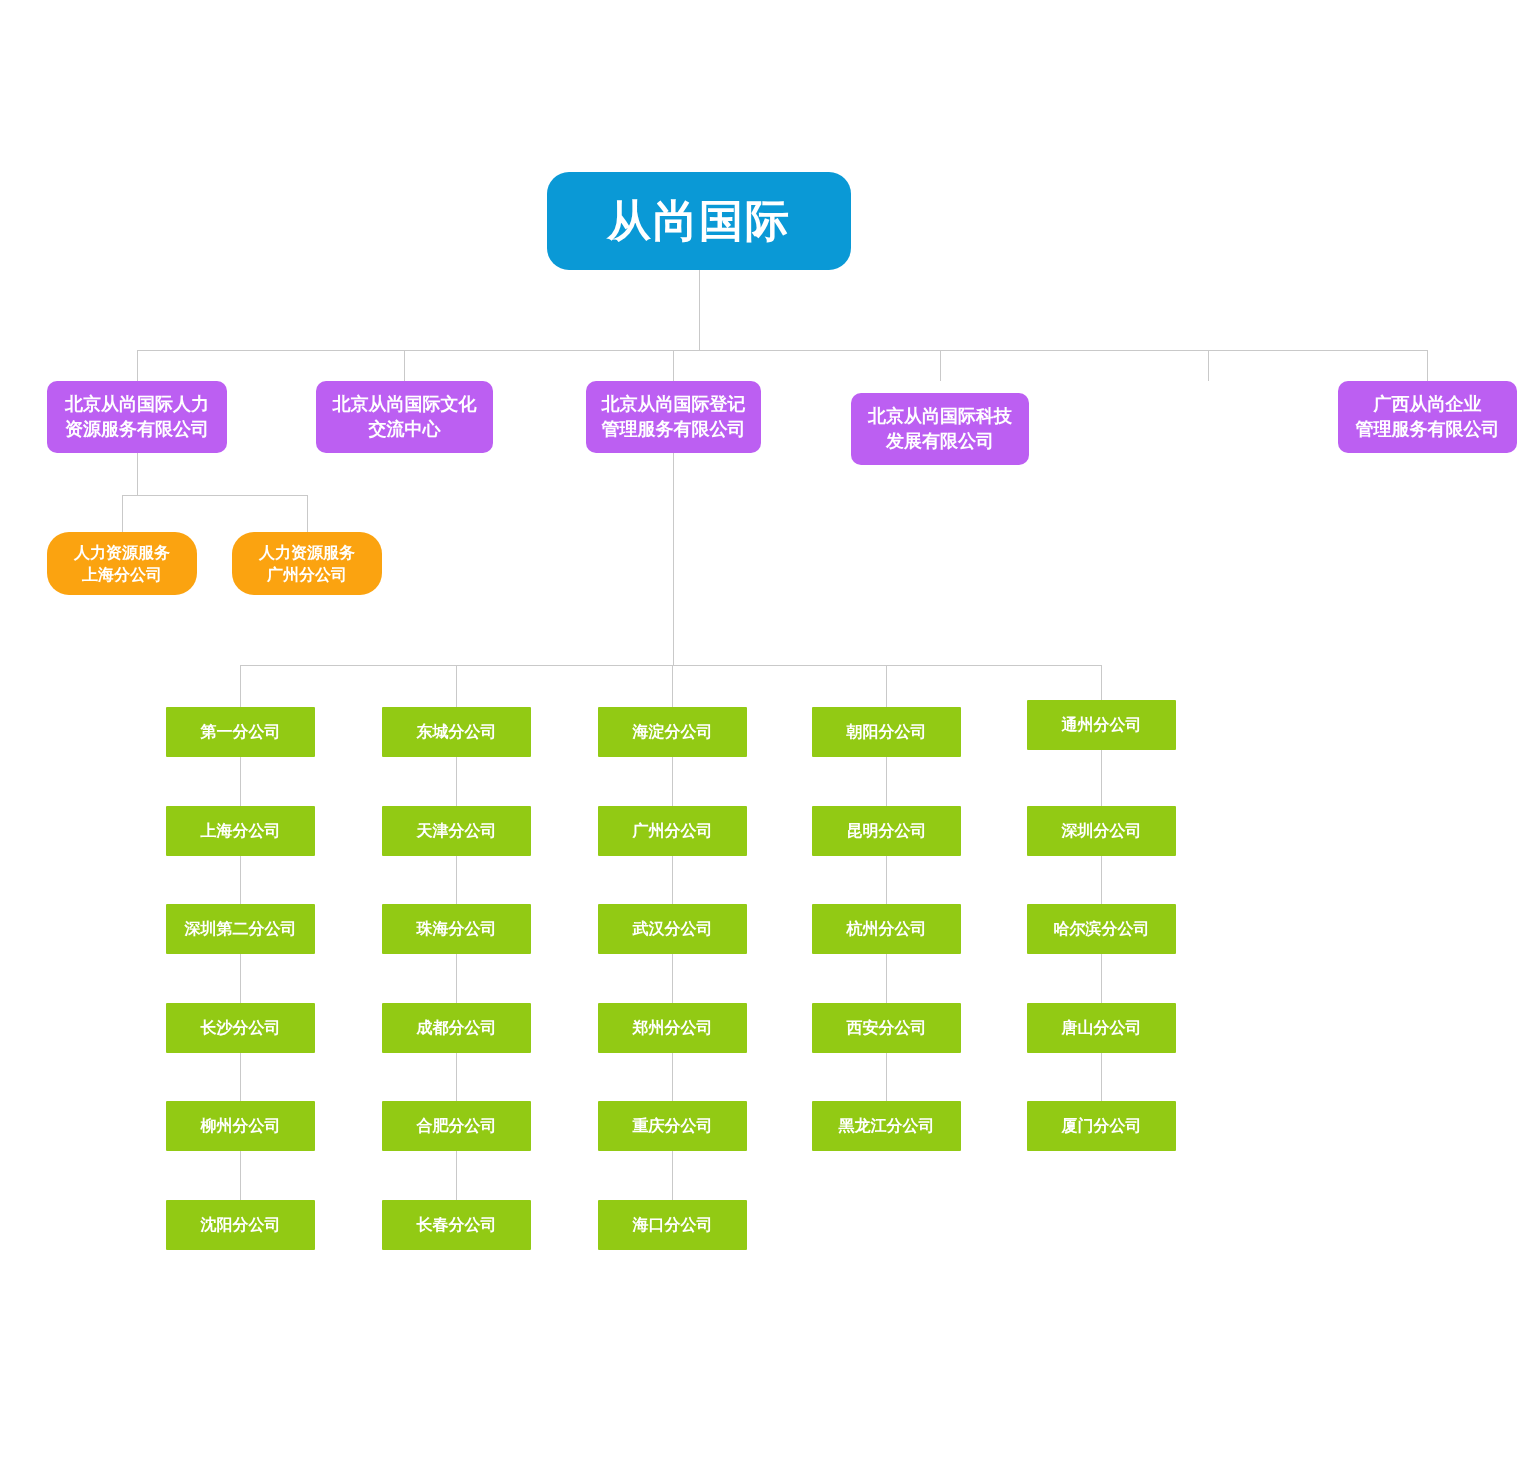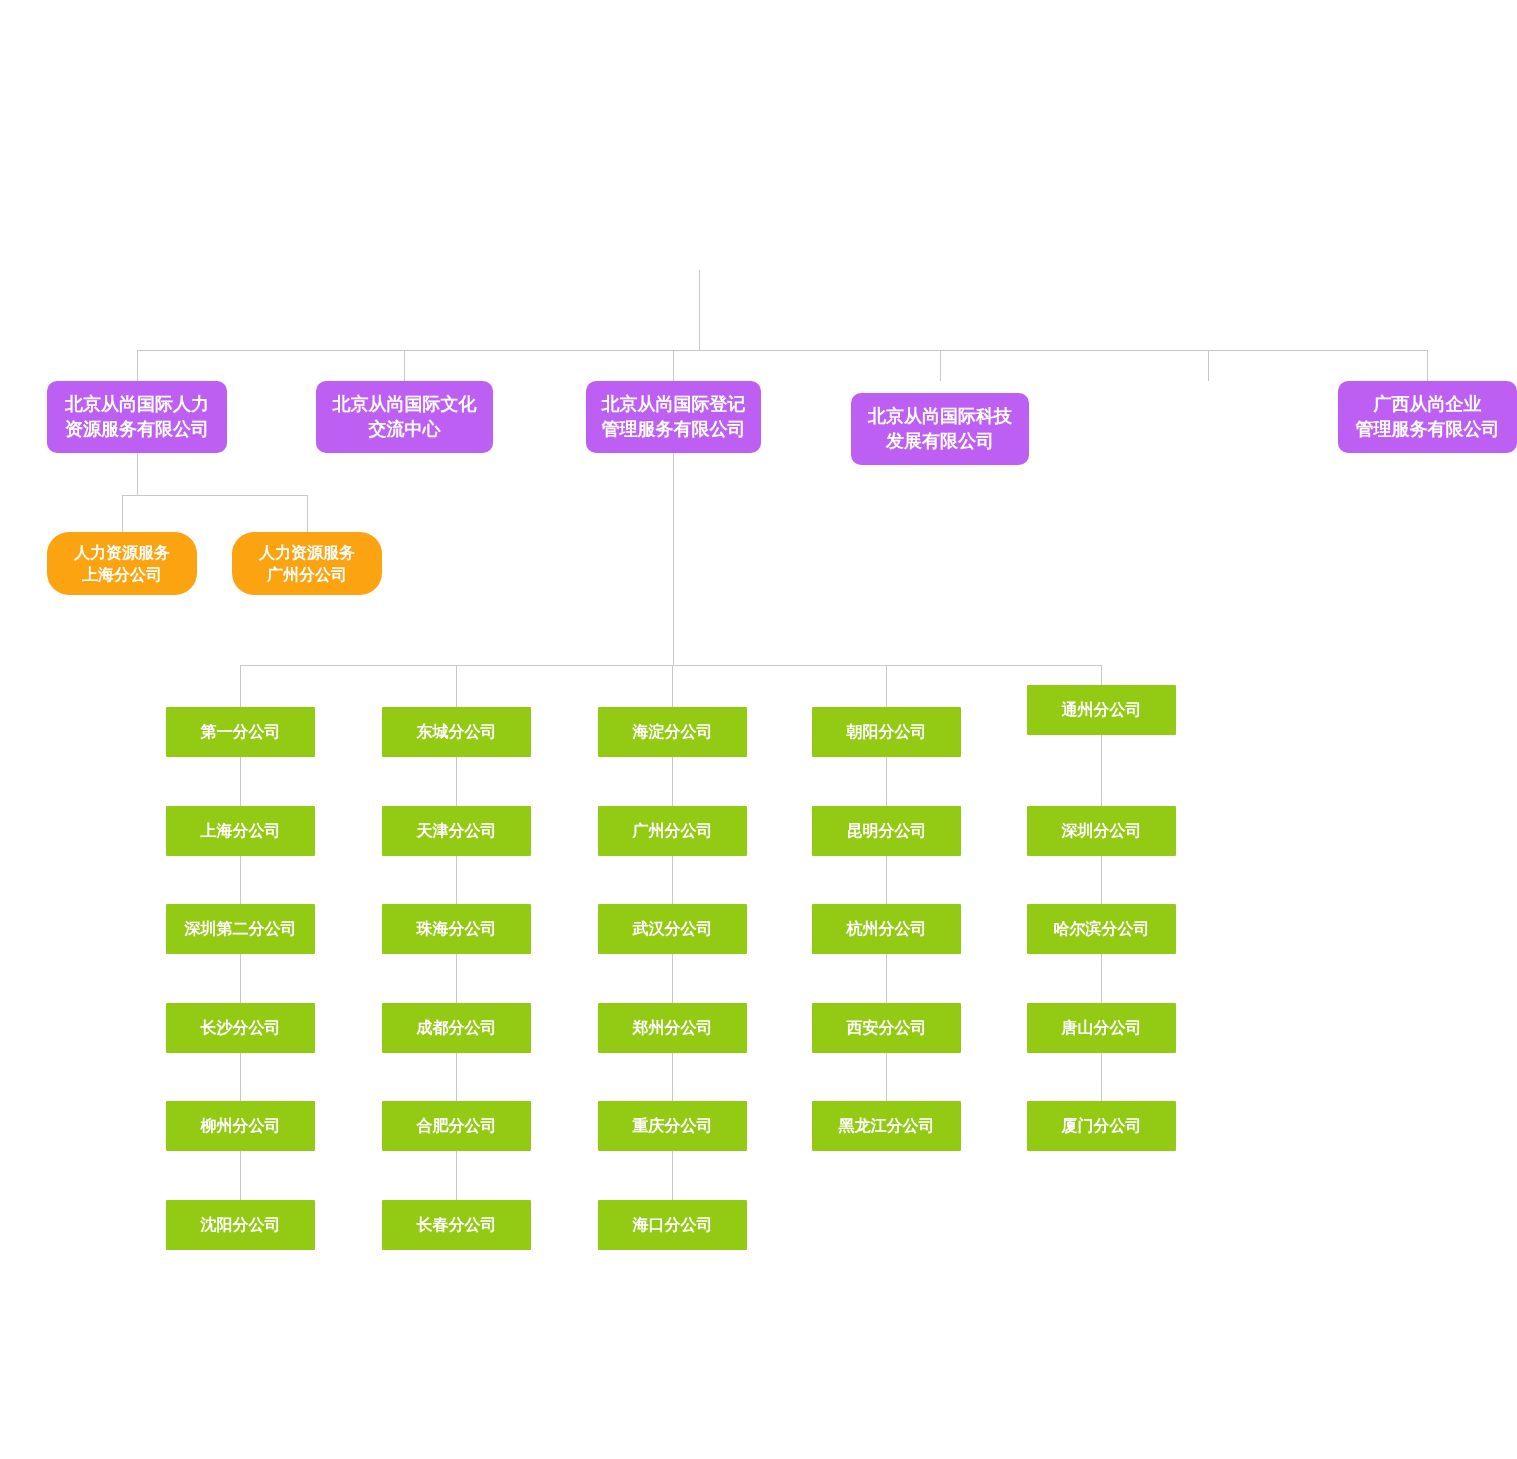--- a/index.html
+++ b/index.html
@@ -79,20 +79,21 @@
   <div class="line v" style="left:307px;top:495px;height:37px;"></div>
 
   <div class="line v" style="left:673px;top:453px;height:212px;"></div>
   <div class="line h" style="left:240px;top:665px;width:861px;"></div>
   <div class="line v" style="left:240px;top:665px;height:535px;"></div>
   <div class="line v" style="left:456px;top:665px;height:535px;"></div>
   <div class="line v" style="left:672px;top:665px;height:535px;"></div>
   <div class="line v" style="left:886px;top:665px;height:436px;"></div>
   <div class="line v" style="left:1101px;top:665px;height:436px;"></div>
 
+  <div class="node root" style="left:547px;top:172px;width:304px;height:98px;">从尚国际</div>
 
   <div class="node l2" style="left:47px;top:381px;width:180px;">北京从尚国际人力
 资源服务有限公司</div>
   <div class="node l2" style="left:316px;top:381px;width:177px;">北京从尚国际文化
 交流中心</div>
   <div class="node l2" style="left:586px;top:381px;width:175px;">北京从尚国际登记
 管理服务有限公司</div>
   <div class="node l2" style="left:851px;top:381px;width:178px;margin-top:12px;">北京从尚国际科技
 发展有限公司</div>
   <div class="node l2" style="left:1338px;top:381px;width:179px;">广西从尚企业
@@ -123,19 +124,19 @@
   <div class="node sub" style="left:598px;top:1003px;">郑州分公司</div>
   <div class="node sub" style="left:598px;top:1101px;">重庆分公司</div>
   <div class="node sub" style="left:598px;top:1200px;">海口分公司</div>
 
   <div class="node sub" style="left:812px;top:707px;">朝阳分公司</div>
   <div class="node sub" style="left:812px;top:806px;">昆明分公司</div>
   <div class="node sub" style="left:812px;top:904px;">杭州分公司</div>
   <div class="node sub" style="left:812px;top:1003px;">西安分公司</div>
   <div class="node sub" style="left:812px;top:1101px;">黑龙江分公司</div>
 
-  <div class="node sub" style="left:1027px;top:685px;">通州分公司</div>
+  <div class="node sub" style="left:1027px;top:700px;">通州分公司</div>
   <div class="node sub" style="left:1027px;top:806px;">深圳分公司</div>
   <div class="node sub" style="left:1027px;top:904px;">哈尔滨分公司</div>
   <div class="node sub" style="left:1027px;top:1003px;">唐山分公司</div>
   <div class="node sub" style="left:1027px;top:1101px;">厦门分公司</div>
 
 </div>
 
 </body></html>

